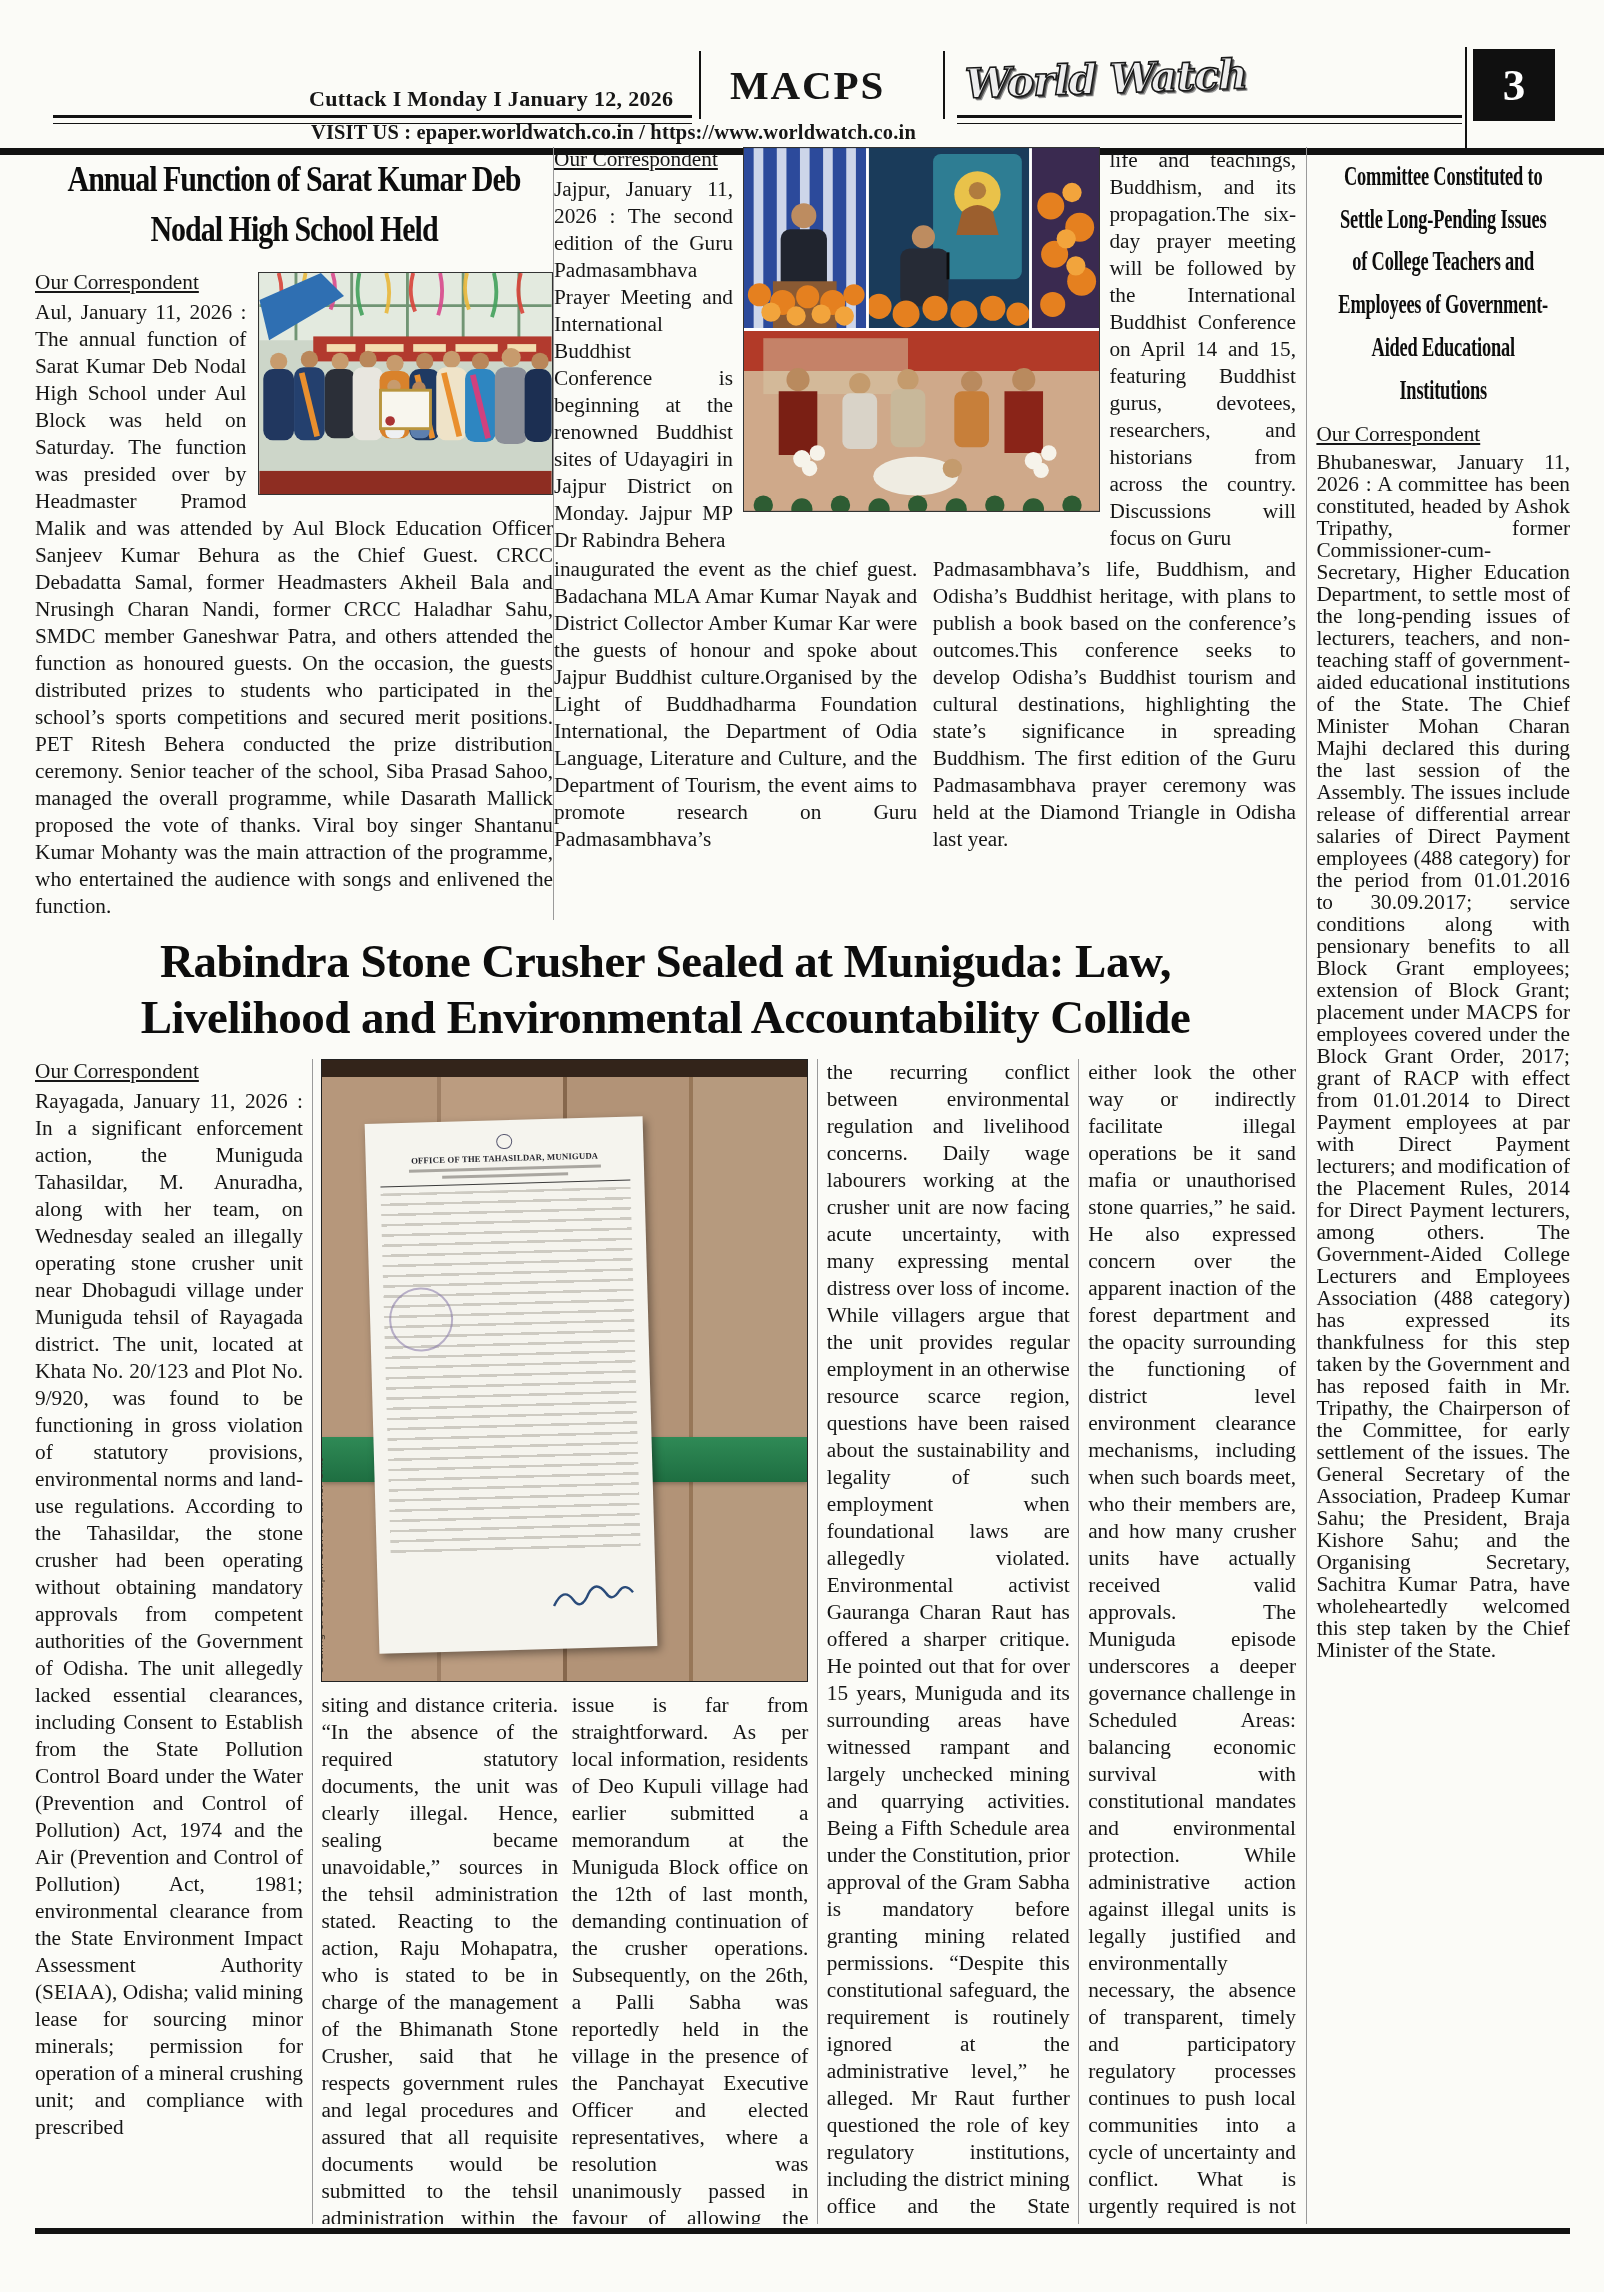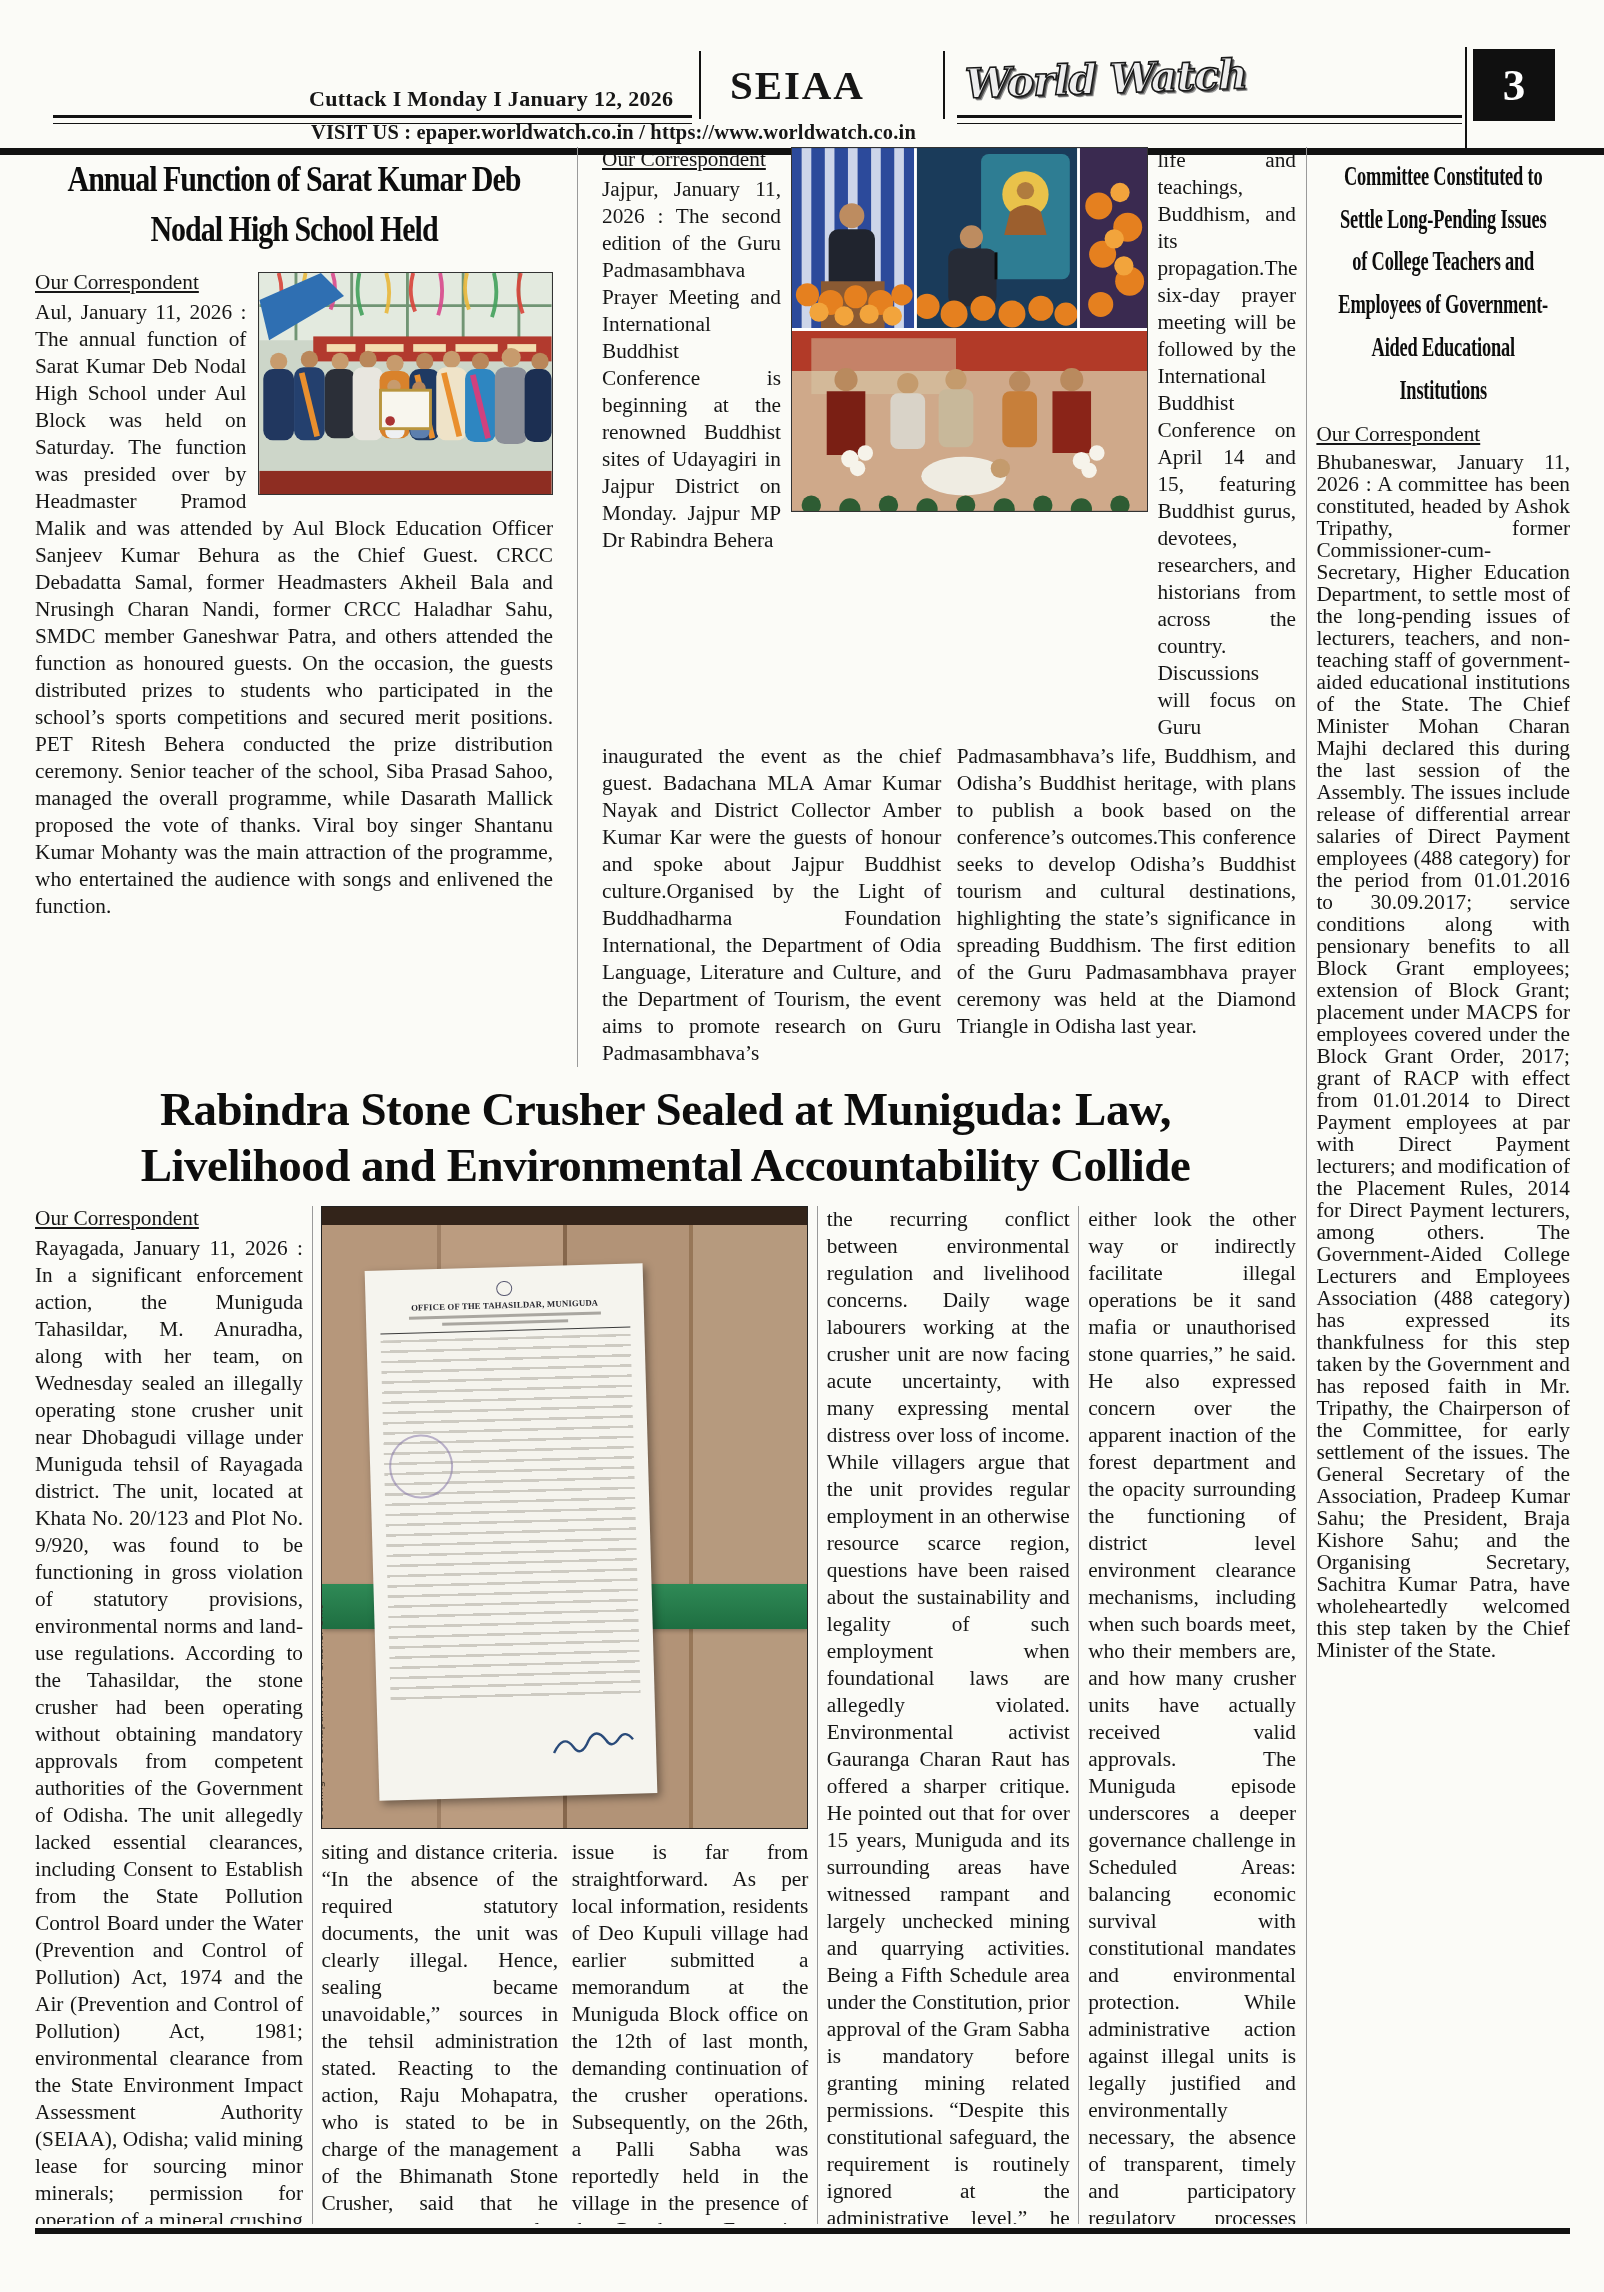--- a/index.html
+++ b/index.html
@@ -29,21 +29,21 @@
   .mast-visit { position:absolute; left:311px; top:109px; font-size:20.4px; font-weight:bold; letter-spacing:0.2px; }
   .mast-thickrule { position:absolute; left:0; top:136px; width:100%; height:6.8px; background:#121212; }
 
   
   .content { position:absolute; left:35px; top:147px; width:1535px; height:2077px; overflow:hidden;
              display:flex; gap:9.7px; }
   .vrule { width:1px; background:#9a9a9a; align-self:stretch; flex:0 0 1px; }
   .main-left { width:1261px; flex:0 0 1261px; }
   .committee-col { flex:1 1 auto; min-width:0; }
 
-  .top-row { display:flex; gap:24px; min-height:772px; }
+  .top-row { display:flex; gap:0; min-height:772px; }
   .art-school { width:518px; flex:0 0 518px; }
   .art-buddhist { flex:1 1 auto; min-width:0; }
 
   
   .body-text { font-size:21.3px; line-height:27px; text-align:justify; }
   .byline { font-size:21.3px; text-decoration:underline; margin-bottom:3.9px; }
 
   
   .hl { font-weight:bold; text-align:center; white-space:pre-line; color:#0d0d0d; }
   .hl-school { font-size:30px; line-height:41px; letter-spacing:-1px;
@@ -107,21 +107,21 @@
 </style>
 </head>
 <body>
 
 <div class="page">
 
   <header class="masthead">
     <div class="mast-date">Cuttack I Monday I January 12,  2026</div>
     <div class="rule-date"></div>
     <div class="mast-vline1"></div>
-    <div class="mast-odisha">SEIAA</div>
+    <div class="mast-odisha">MACPS</div>
     <div class="mast-vline2"></div>
     <div class="mast-logo">World Watch</div>
     <div class="rule-logo"></div>
     <div class="mast-vline3"></div>
     <div class="mast-pagebox">3</div>
     <div class="mast-visit">VISIT US : epaper.worldwatch.co.in / https://www.worldwatch.co.in</div>
     <div class="mast-thickrule"></div>
   </header>
 
   <div class="content">

